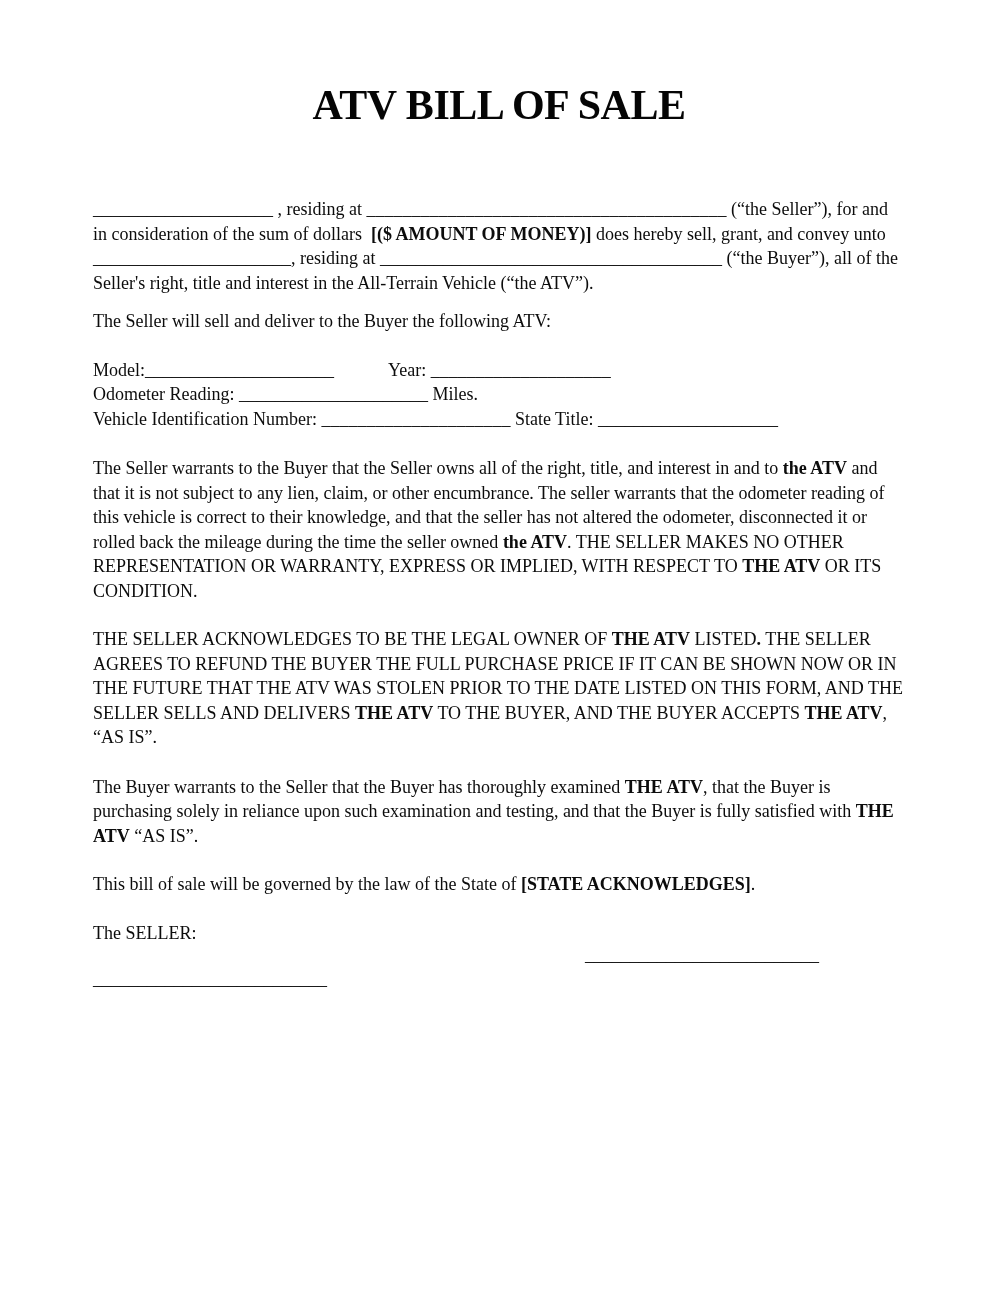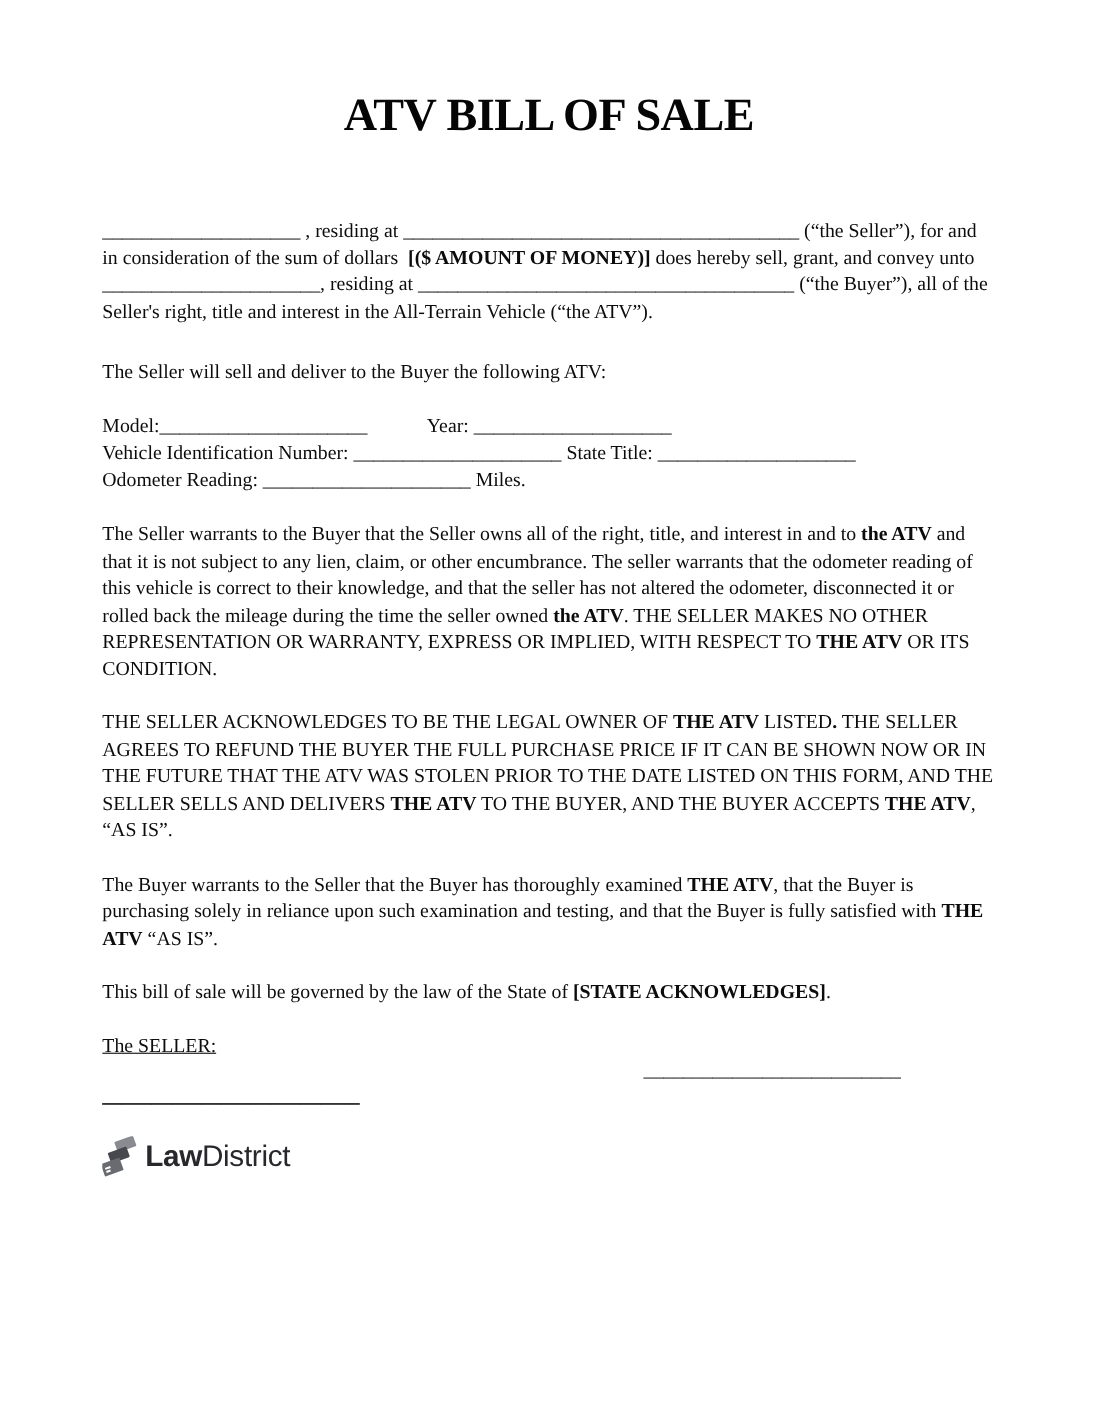--- a/index.html
+++ b/index.html
@@ -14,31 +14,31 @@
     box-sizing:border-box;
     padding:0 95px 0 93px;
   }
   .title {
     margin:82px 0 0 0;
     font-size:42px; line-height:46px;
     font-weight:bold; letter-spacing:-0.5px;
     text-align:center; color:#050505;
   }
   .para { margin:0 0 24px 0; }
-  .intro { margin-top:69px; margin-bottom:31px; }
+  .intro { margin-top:69px; margin-bottom:14px; }
   .deliver { margin-bottom:24px; }
   .vehicle { margin:0 0 25px 0; }
   .vrow { white-space:nowrap; }
   .vcell { display:inline-block; width:295px; }
   .b { font-weight:bold; }
   .mb24 { margin-bottom:24px; }
   .mb25 { margin-bottom:25px; }
   .witness { margin-bottom:19px; }
   .sig-row { display:flex; }
-  .sig-col { width:492px;text-decoration:underline; }
+  .sig-col { width:492px; }
   .sig-line { margin-top:22px; }
   .logo {
     margin-top:24px;
     display:flex; align-items:center;
     font-family:"Liberation Sans", sans-serif;
   }
   .logo svg { display:block; margin-right:7px; }
   .logo-text { font-size:27px; color:#28282c; letter-spacing:-0.3px; }
   .logo-law { font-weight:bold; }
   .logo-district { font-weight:normal; }
@@ -52,24 +52,24 @@
 
   <p class="para intro"><span>____________________</span><span> , residing at </span><span>________________________________________</span><span> (“the Seller”), for and in consideration of the sum of dollars&nbsp; </span><span class="b">[($ AMOUNT OF MONEY)]</span><span> does hereby sell, grant, and convey unto </span><span>______________________</span><span>, residing at </span><span>______________________________________</span><span> (“the Buyer”), all of the Seller's right, title and interest in the All-Terrain Vehicle (“the ATV”).</span></p>
 
   <p class="para deliver">The Seller will sell and deliver to the Buyer the following ATV:</p>
 
   <div class="vehicle">
     <div class="vrow">
       <span class="vcell"><span>Model:</span><span>_____________________</span></span><span><span>Year: </span><span>____________________</span></span>
     </div>
     <div class="vrow">
-      <span>Vehicle Identification Number: </span><span>_____________________</span><span> State Title: </span><span>____________________</span>
+      <span>Odometer Reading: </span><span>_____________________</span><span> Miles.</span>
     </div>
     <div class="vrow">
-      <span>Odometer Reading: </span><span>_____________________</span><span> Miles.</span>
+      <span>Vehicle Identification Number: </span><span>_____________________</span><span> State Title: </span><span>____________________</span>
     </div>
   </div>
 
   <p class="para mb24"><span>The Seller warrants to the Buyer that the Seller owns all of the right, title, and interest in and to </span><span class="b">the ATV</span><span> and that it is not subject to any lien, claim, or other encumbrance. The seller warrants that the odometer reading of this vehicle is correct to their knowledge, and that the seller has not altered the odometer, disconnected it or rolled back the mileage during the time the seller owned </span><span class="b">the ATV</span><span>. THE SELLER MAKES NO OTHER REPRESENTATION OR WARRANTY, EXPRESS OR IMPLIED, WITH RESPECT TO </span><span class="b">THE ATV</span><span> OR ITS CONDITION.</span></p>
 
   <p class="para mb25"><span>THE SELLER ACKNOWLEDGES TO BE THE LEGAL OWNER OF </span><span class="b">THE ATV</span><span> LISTED</span><span class="b">.</span><span> THE SELLER AGREES TO REFUND THE BUYER THE FULL PURCHASE PRICE IF IT CAN BE SHOWN NOW OR IN THE FUTURE THAT THE ATV WAS STOLEN PRIOR TO THE DATE LISTED ON THIS FORM, AND THE SELLER SELLS AND DELIVERS </span><span class="b">THE ATV</span><span> TO THE BUYER, AND THE BUYER ACCEPTS </span><span class="b">THE ATV</span><span>, “AS IS”.</span></p>
 
   <p class="para mb24"><span>The Buyer warrants to the Seller that the Buyer has thoroughly examined </span><span class="b">THE ATV</span><span>, that the Buyer is purchasing solely in reliance upon such examination and testing, and that the Buyer is fully satisfied with </span><span class="b">THE ATV</span><span> “AS IS”.</span></p>
 
 
@@ -79,24 +79,14 @@
   <div class="sig-row">
     <div class="sig-col">
       <div>The SELLER:</div>
       <div class="sig-line">__________________________</div>
     </div>
     <div>
       <div class="sig-line">__________________________</div>
     </div>
   </div>
 
-  <div class="logo">
-    <svg width="32" height="38" viewBox="0 0 32 38" aria-hidden="true">
-      <rect x="12" y="2" width="18" height="10" rx="1" fill="#8a8b90" transform="rotate(-20 21 7)"></rect>
-      <rect x="6" y="12" width="18" height="10" rx="1" fill="#47484d" transform="rotate(-20 15 17)"></rect>
-      <rect x="0" y="22" width="18" height="12" rx="1" fill="#6a6b70" transform="rotate(-20 9 28)"></rect>
-      <rect x="2.5" y="26.5" width="5" height="1.8" fill="#ffffff" transform="rotate(-20 9 28)"></rect>
-      <rect x="2.5" y="29.5" width="4" height="1.8" fill="#ffffff" transform="rotate(-20 9 28)"></rect>
-    </svg>
-    <span class="logo-text"><span class="logo-law">Law</span><span class="logo-district">District</span></span>
-  </div>
 
 </div>
 
 </body></html>

